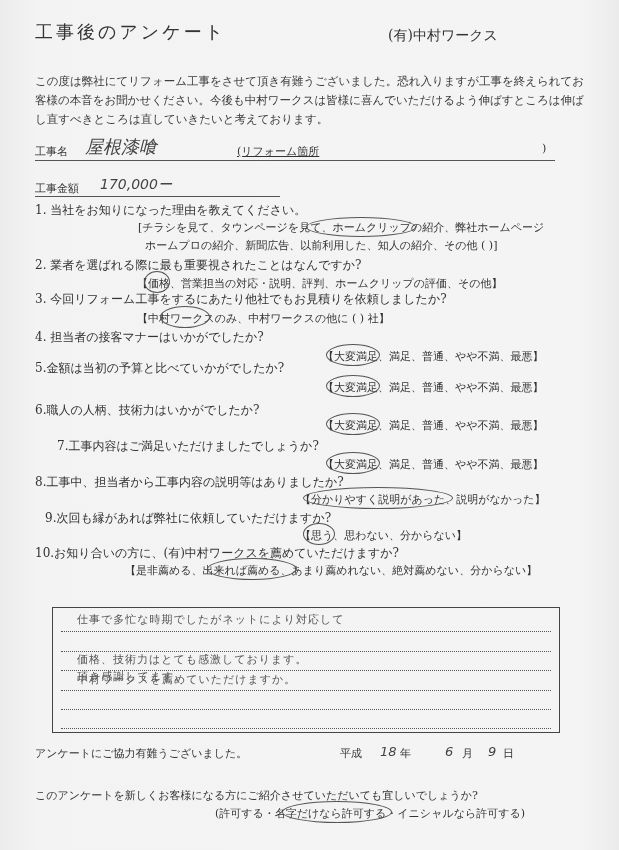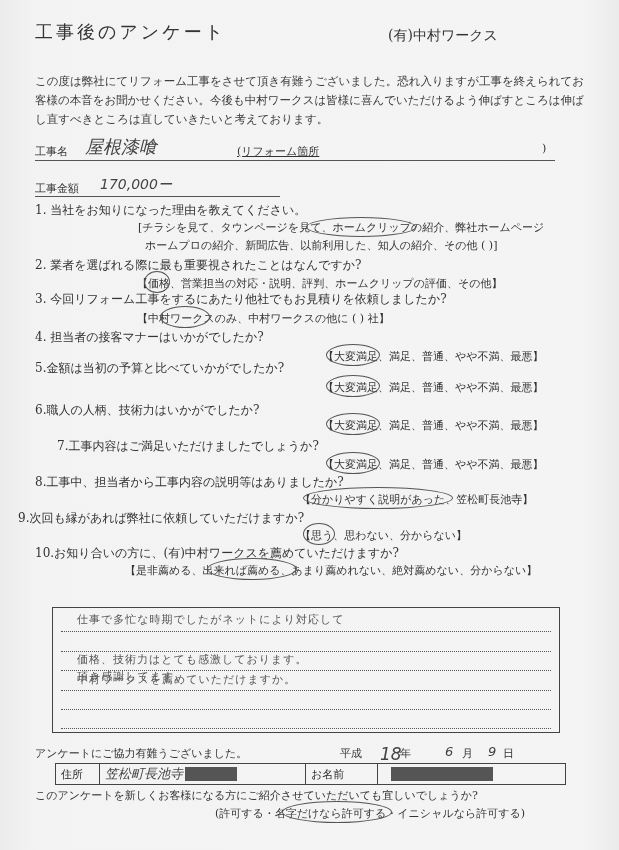--- a/index.html
+++ b/index.html
@@ -70,24 +70,24 @@
 
   <div class="abs q" style="left:35px; top:402px;">6.職人の人柄、技術力はいかがでしたか?</div>
   <div class="abs opt" style="left:323px; top:418px;">【大変満足、満足、普通、やや不満、最悪】</div>
   <div class="abs" style="left:326px; top:413px; width:52px; height:20px; border:1px solid #555; border-radius:50%;"></div>
 
   <div class="abs q" style="left:35px; top:438px;margin-left:22px;">7.工事内容はご満足いただけましたでしょうか?</div>
   <div class="abs opt" style="left:323px; top:457px;">【大変満足、満足、普通、やや不満、最悪】</div>
   <div class="abs" style="left:326px; top:452px; width:52px; height:20px; border:1px solid #555; border-radius:50%;"></div>
 
   <div class="abs q" style="left:35px; top:474px;">8.工事中、担当者から工事内容の説明等はありましたか?</div>
-  <div class="abs opt" style="left:300px; top:492px;">【分かりやすく説明があった、笠松町長池寺】</div>
+  <div class="abs opt" style="left:300px; top:492px;">【分かりやすく説明があった、説明がなかった】</div>
   <div class="abs" style="left:303px; top:487px; width:148px; height:20px; border:1px solid #555; border-radius:50%;"></div>
 
-  <div class="abs q" style="left:18px; top:510px;text-align:right;">9.次回も縁があれば弊社に依頼していただけますか?</div>
+  <div class="abs q" style="left:45px; top:510px;text-align:right;">9.次回も縁があれば弊社に依頼していただけますか?</div>
   <div class="abs opt" style="left:300px; top:528px;">【思う、思わない、分からない】</div>
   <div class="abs" style="left:303px; top:523px; width:30px; height:20px; border:1px solid #555; border-radius:50%;"></div>
 
   <div class="abs q" style="left:35px; top:545px;">10.お知り合いの方に、(有)中村ワークスを薦めていただけますか?</div>
   <div class="abs opt" style="left:125px; top:563px;">【是非薦める、出来れば薦める、あまり薦めれない、絶対薦めない、分からない】</div>
   <div class="abs" style="left:207px; top:558px; width:88px; height:20px; border:1px solid #555; border-radius:50%;"></div>
 
 
   <div class="comment-box">
     <div class="c-text" style="top:4px;">仕事で多忙な時期でしたがネットにより対応して</div>
@@ -99,36 +99,25 @@
     <div class="c-text" style="top:64px;">中村ワークスを薦めていただけますか。</div>
     <div class="dot-line" style="top:82px;"></div>
     <div class="c-text" style="top:84px;"></div>
     <div class="dot-line" style="top:101px;"></div>
     <div class="c-text" style="top:103px;"></div>
     <div class="dot-line" style="top:120px;"></div>
   </div>
 
   <div class="abs opt" style="left:35px; top:746px;">アンケートにご協力有難うございました。</div>
   <div class="abs opt" style="left:340px; top:746px;">平成</div>
-  <div class="abs hand" style="left:380px; top:744px; font-size:17px;">18</div>
+  <div class="abs hand" style="left:380px; top:744px; font-size:13px;">18</div>
   <div class="abs opt" style="left:400px; top:746px;">年</div>
   <div class="abs hand" style="left:445px; top:744px; font-size:13px;">6</div>
   <div class="abs opt" style="left:462px; top:746px;">月</div>
   <div class="abs hand" style="left:488px; top:744px; font-size:13px;">9</div>
   <div class="abs opt" style="left:503px; top:746px;">日</div>
 
-  <div class="info-table">
-    <div class="cell" style="width:44px;">住所</div>
-    <div class="cell" style="width:206px;">
-      <span class="hand" style="font-size:13px;">笠松町長池寺</span>
-      <span class="redact" style="width:52px; margin-left:2px;"></span>
-    </div>
-    <div class="cell" style="width:72px;">お名前</div>
-    <div class="cell" style="width:187px; border-right:none;">
-      <span class="redact" style="width:102px; margin-left:8px;"></span>
-    </div>
-  </div>
 
   <div class="abs opt" style="left:215px; top:806px;">(許可する・名字だけなら許可する・イニシャルなら許可する)</div>
   <div class="abs opt" style="left:35px; top:788px;">このアンケートを新しくお客様になる方にご紹介させていただいても宜しいでしょうか?</div>
   <div class="abs" style="left:282px; top:801px; width:108px; height:20px; border:1px solid #555; border-radius:50%;"></div>
 
 </div>
 
 </body></html>

